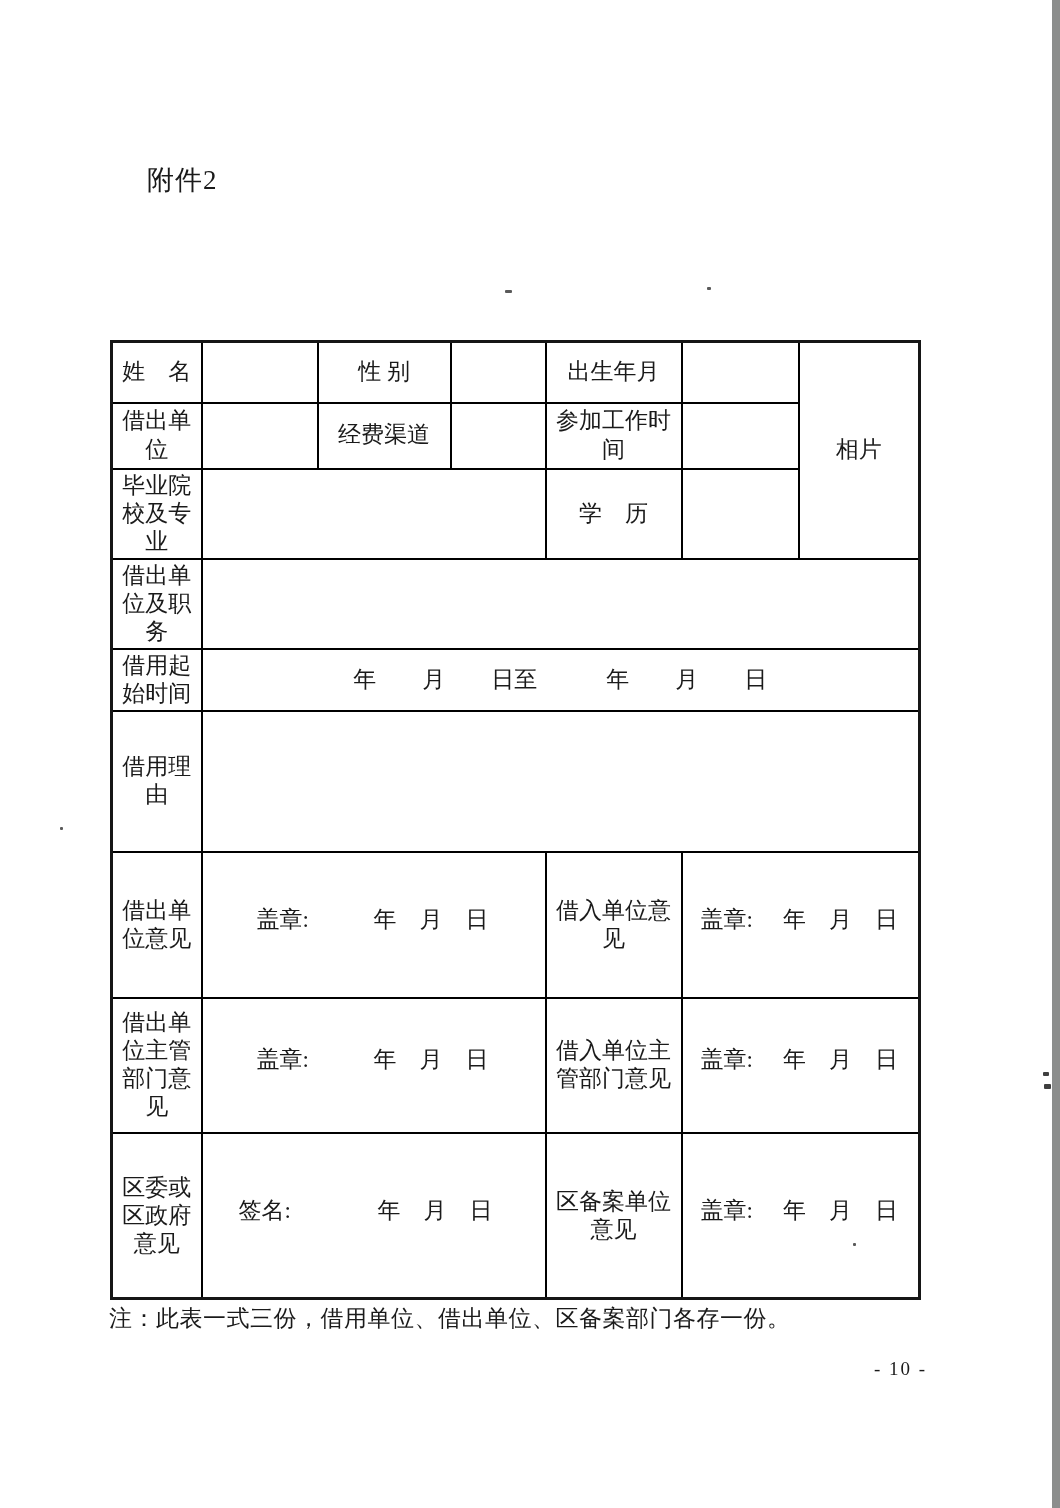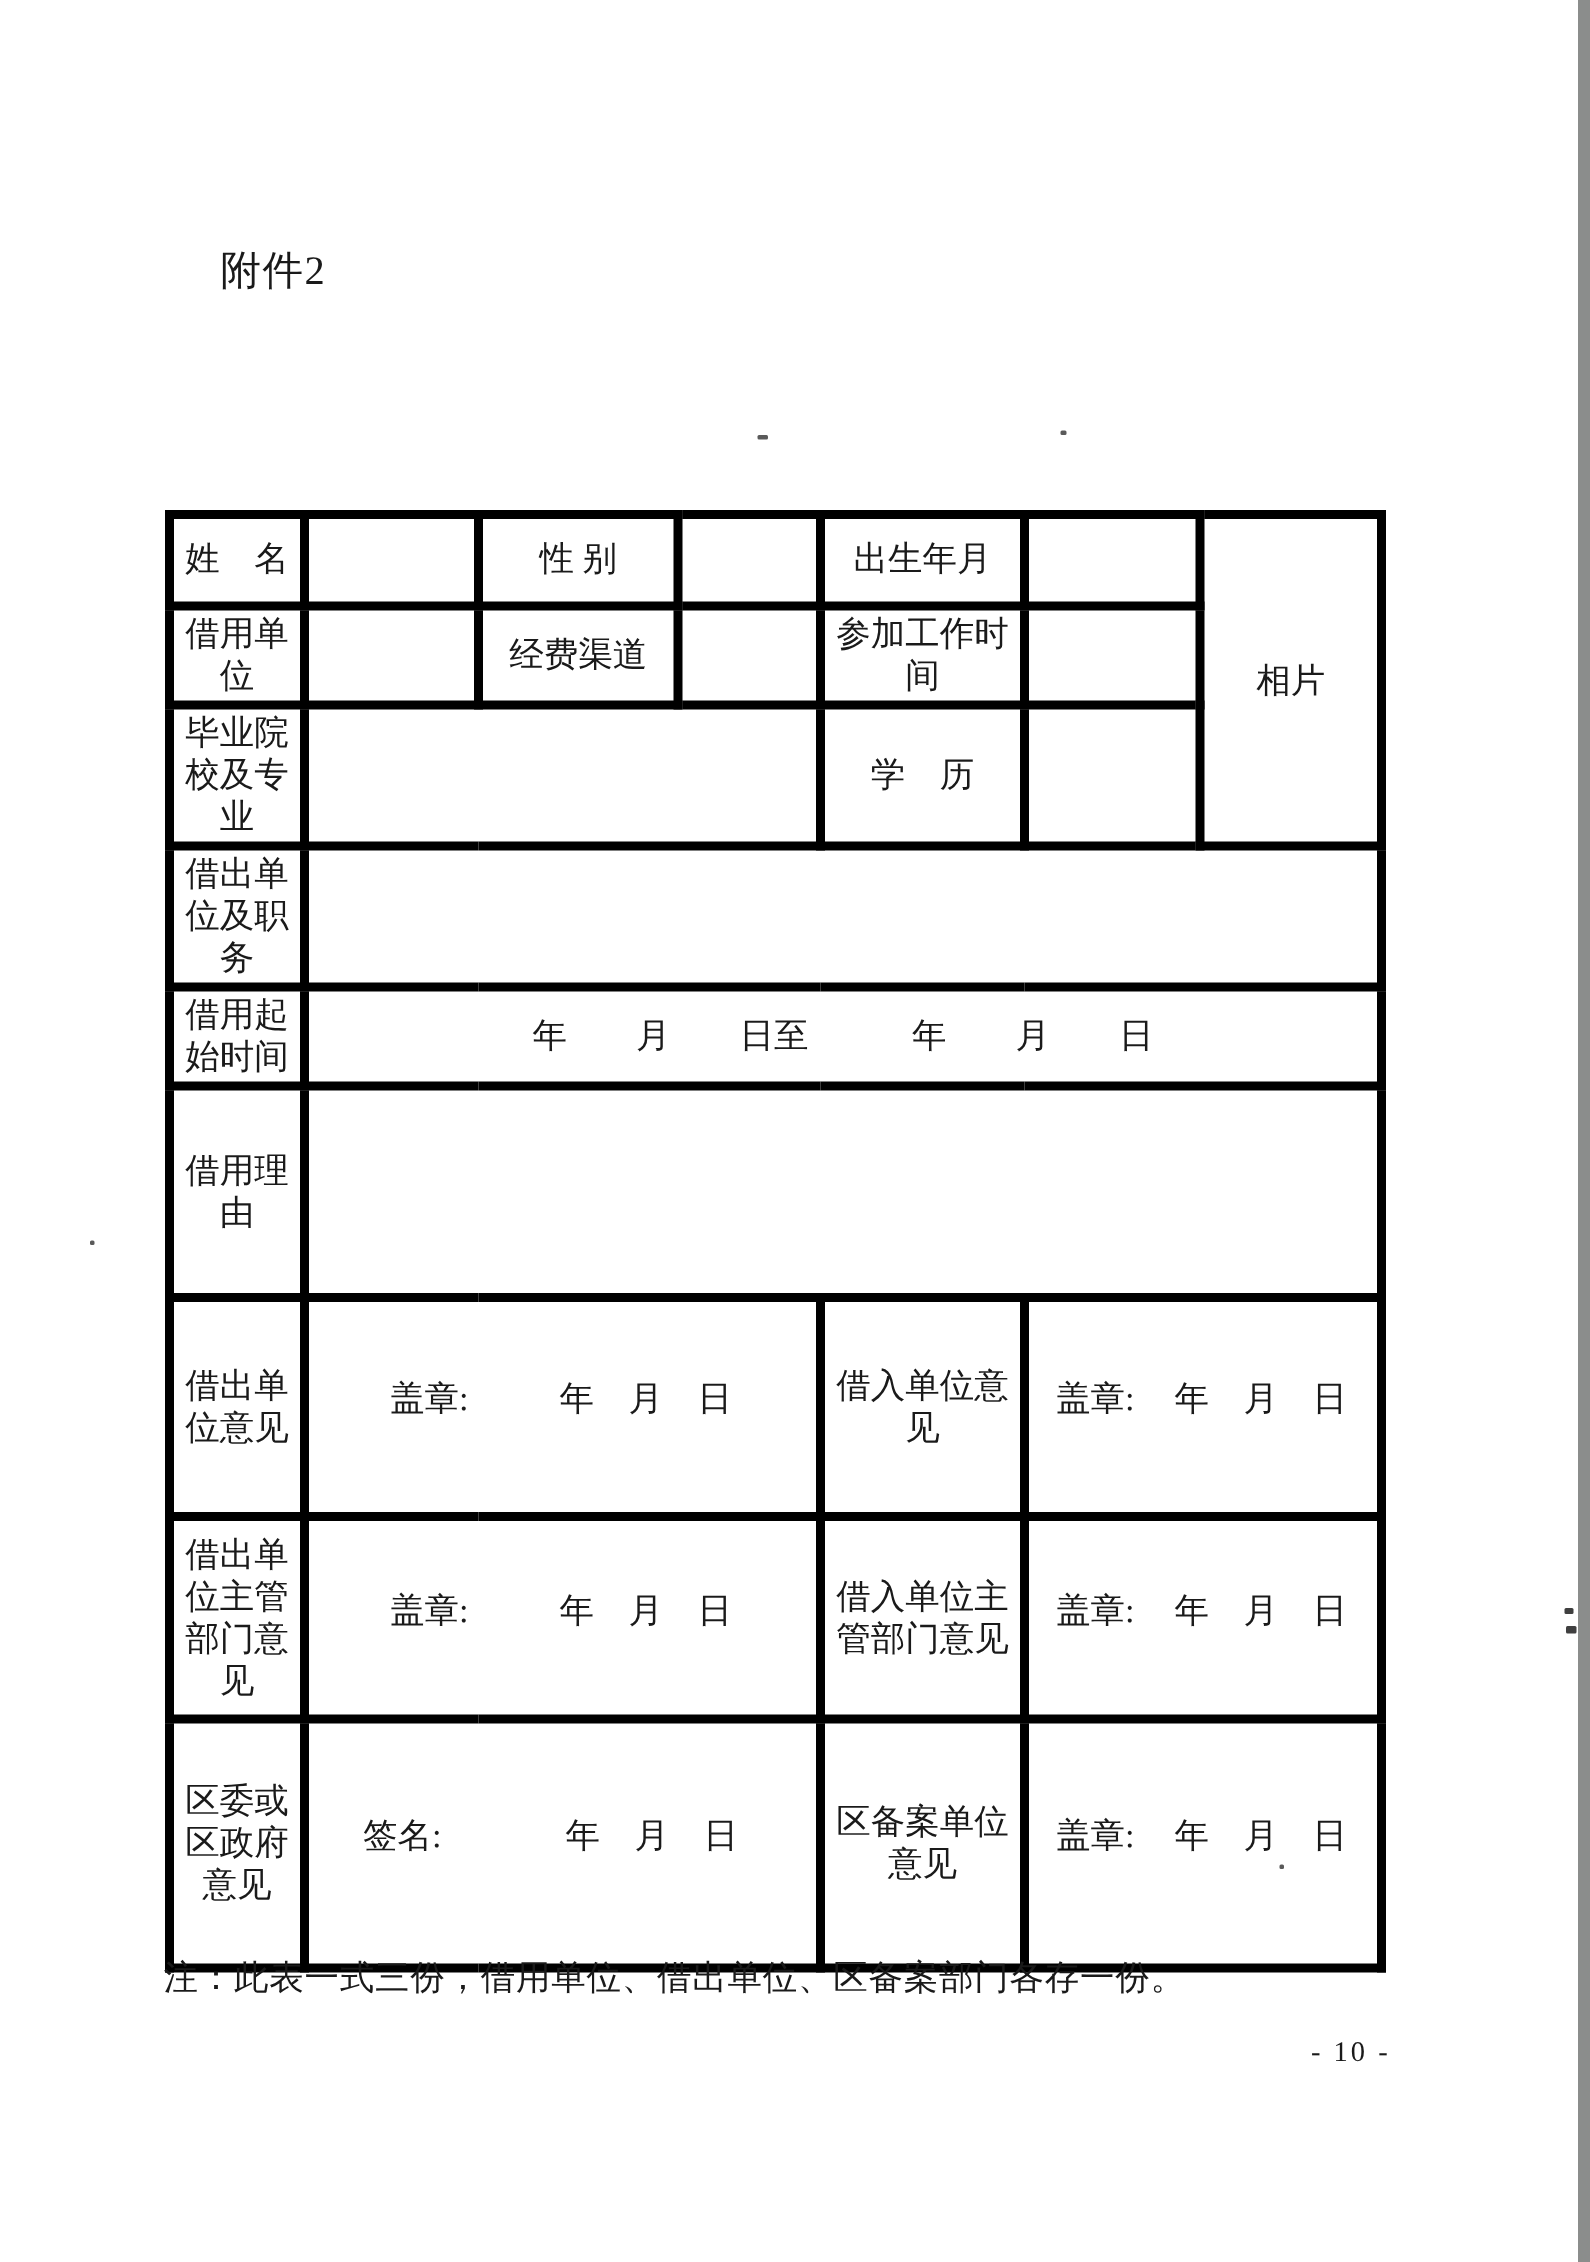--- a/index.html
+++ b/index.html
@@ -25,21 +25,21 @@
     font-family:"Liberation Sans","DejaVu Sans",sans-serif;
     color:#121212;
   }
   table.form{
     position:absolute;left:110px;top:340px;
     width:808px;
     border-collapse:collapse;table-layout:fixed;
     border:3px solid #161616;
   }
   table.form td{
-    border:6px solid #000000;
+    border:2px solid #000000;
     font-size:23px;line-height:1.22;
     text-align:center;vertical-align:middle;
     padding:2px 6px;
     overflow:hidden;
     word-break:break-all;
   }
   td.wide-pad{padding:2px 9px;}
   td.stamp{vertical-align:bottom;padding:0;}
   .stampline{
     display:flex;justify-content:space-between;align-items:flex-end;
@@ -89,21 +89,21 @@
       <td>姓　名</td>
       <td></td>
       <td>性 别</td>
       <td></td>
       <td>出生年月</td>
       <td></td>
       <td rowspan="3">相片</td>
     </tr>
 
     <tr style="height:66px">
-      <td>借用单位</td>
+      <td>借出单位</td>
       <td></td>
       <td>经费渠道</td>
       <td></td>
       <td class="wide-pad">参加工作时间</td>
       <td></td>
     </tr>
 
     <tr style="height:81px">
       <td>毕业院校及专业</td>
       <td colspan="3"></td>

